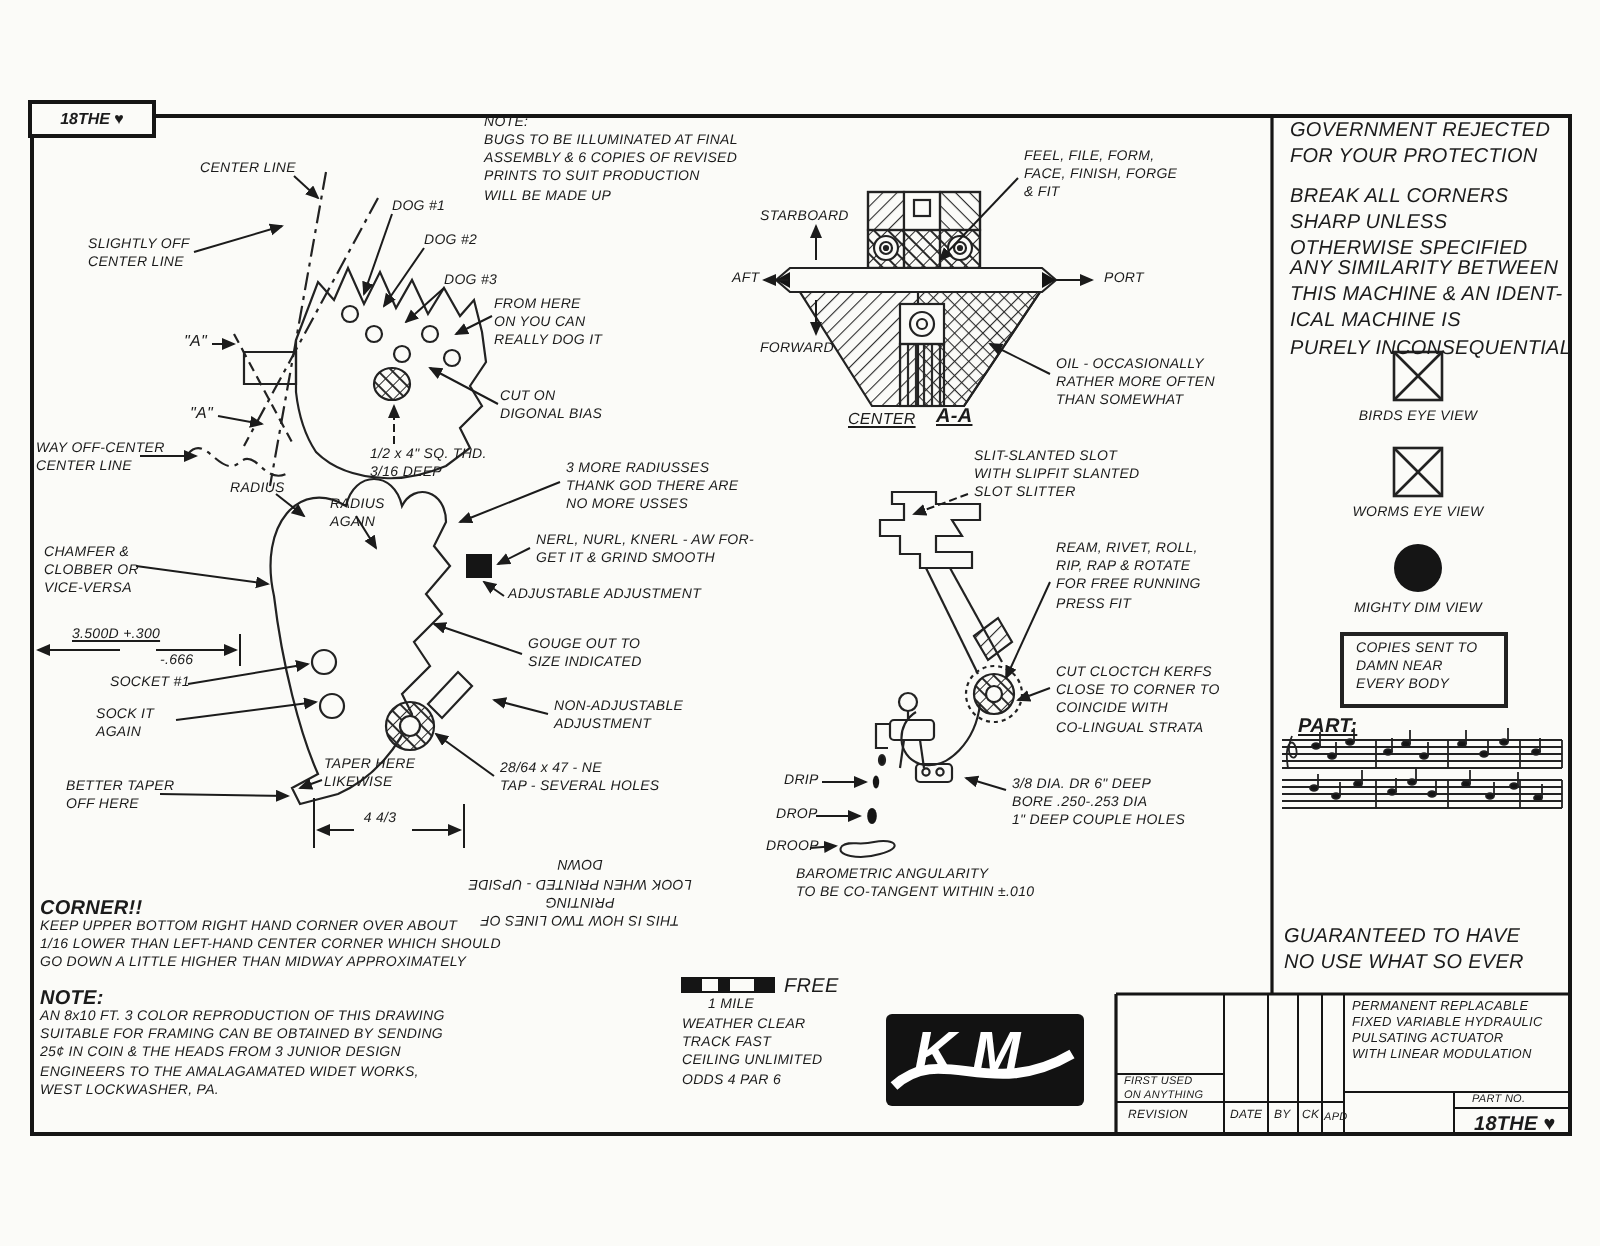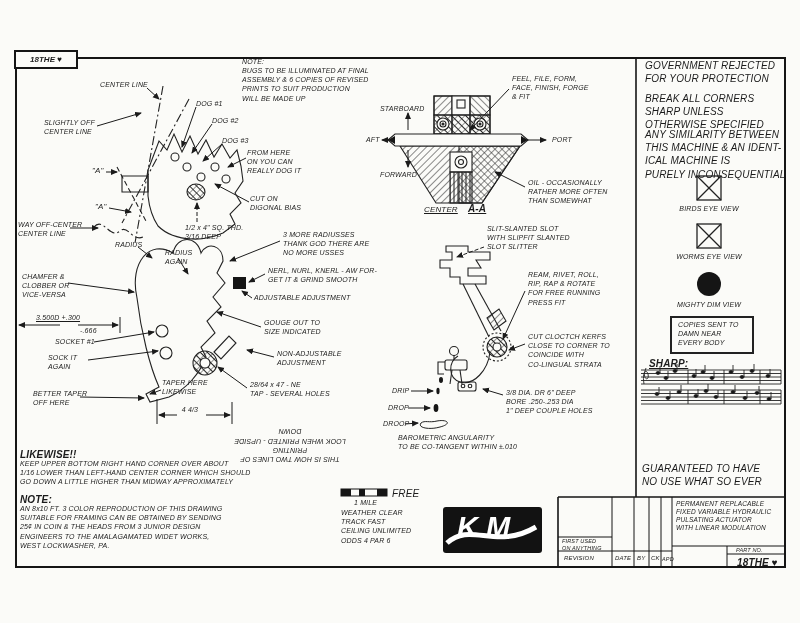--- a/index.html
+++ b/index.html
@@ -387,25 +387,25 @@
 SHARP UNLESS
 OTHERWISE SPECIFIED</div>
   <div class="lbl c" style="left:669px;top:204px;width:80px">BIRDS EYE VIEW</div>
   <div class="lbl c" style="left:669px;top:252px;width:80px">WORMS EYE VIEW</div>
   <div class="lbl c" style="left:669px;top:300px;width:80px">MIGHTY DIM VIEW</div>
   <div id="copies-box">
     <div class="lbl">COPIES SENT TO
 DAMN NEAR
 EVERY BODY</div>
   </div>
-  <div class="lbl u b s75" style="left:649px;top:357px">SHARP:</div>
+  <div class="lbl u b s75" style="left:649px;top:357px">PART:</div>
   <div class="lbl s75" style="left:642px;top:462px">GUARANTEED TO HAVE
 NO USE WHAT SO EVER</div>
 
-  <div class="lbl b s75" style="left:20px;top:448px">LIKEWISE!!</div>
+  <div class="lbl b s75" style="left:20px;top:448px">CORNER!!</div>
   <div class="lbl" style="left:20px;top:459px">KEEP UPPER BOTTOM RIGHT HAND CORNER OVER ABOUT
 1/16 LOWER THAN LEFT-HAND CENTER CORNER WHICH SHOULD
 GO DOWN A LITTLE HIGHER THAN MIDWAY APPROXIMATELY</div>
   <div class="lbl b s75" style="left:20px;top:493px">NOTE:</div>
   <div class="lbl" style="left:20px;top:504px">AN 8x10 FT. 3 COLOR REPRODUCTION OF THIS DRAWING
 SUITABLE FOR FRAMING CAN BE OBTAINED BY SENDING
 25¢ IN COIN &amp; THE HEADS FROM 3 JUNIOR DESIGN
 ENGINEERS TO THE AMALAGAMATED WIDET WORKS,
 WEST LOCKWASHER, PA.</div>
 

